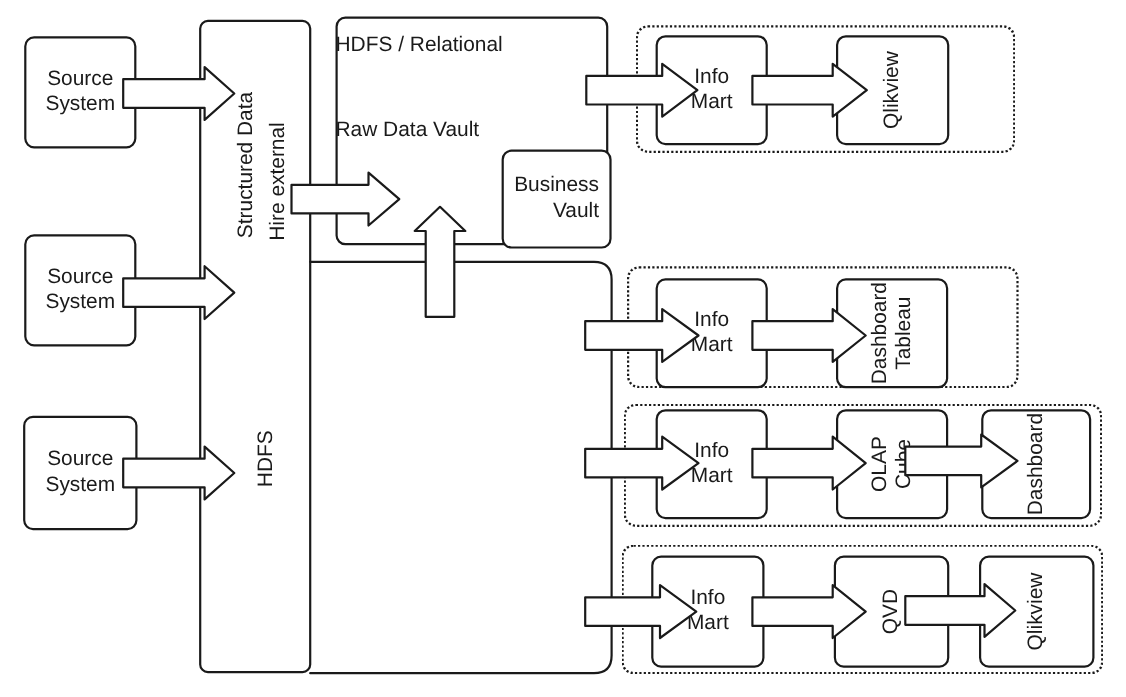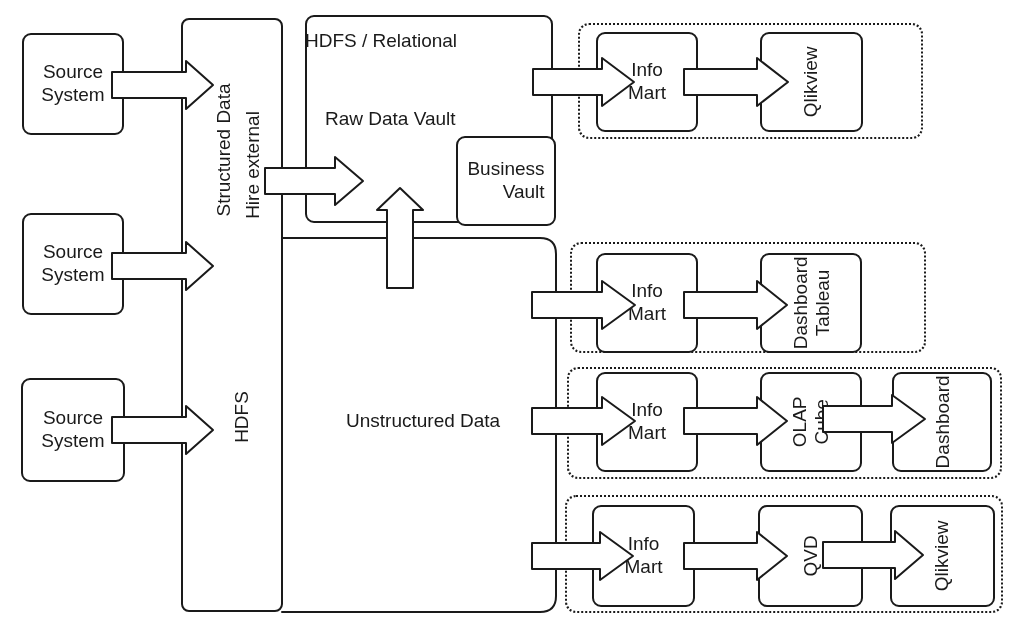--- a/index.html
+++ b/index.html
@@ -37,25 +37,24 @@
 System</div>
 
   <div class="box" style="left:181px;top:18px;width:102px;height:594px;border-radius:8px;"></div>
 
   <div class="vlabel" style="left:224px;top:150px;">Structured Data</div>
   <div class="vlabel" style="left:253px;top:165px;">Hire external</div>
   <div class="vlabel" style="left:242px;top:417px;">HDFS</div>
 
   <div class="box" style="left:305px;top:15px;width:248px;height:208px;"></div>
   <div class="label" style="left:305px;top:30px;width:248px;">HDFS / Relational</div>
-  <div class="label" style="left:305px;top:108px;width:248px;padding-left:20px;">Raw Data Vault</div>
+  <div class="label" style="left:305px;top:108px;width:248px;">Raw Data Vault</div>
   <div class="box" style="left:456px;top:136px;width:100px;height:90px;text-align:right;">Business
 Vault</div>
 
-  <div class="label" style="left:346px;top:410px;width:180px;">Unstructured Data</div>
 
   <div class="dotted" style="left:578px;top:23px;width:345px;height:116px;"></div>
   <div class="box" style="left:596px;top:32px;width:102px;height:100px;">Info
 Mart</div>
   <div class="box" style="left:760px;top:32px;width:103px;height:100px;">
     <span class="rot">Qlikview</span>
   </div>
 
   <div class="dotted" style="left:570px;top:242px;width:356px;height:111px;"></div>
   <div class="box" style="left:596px;top:253px;width:102px;height:100px;">Info

